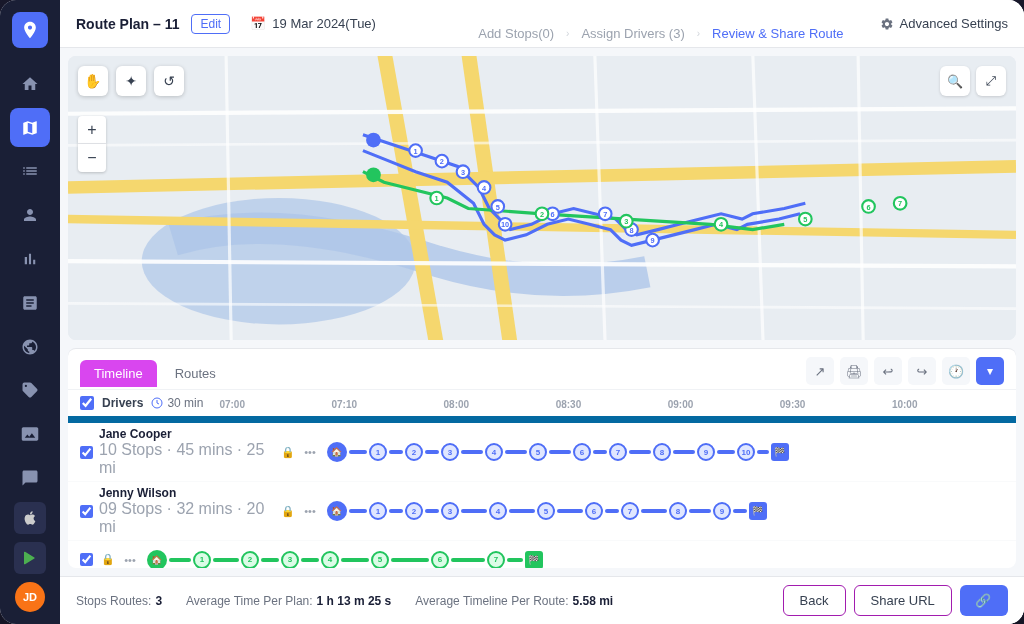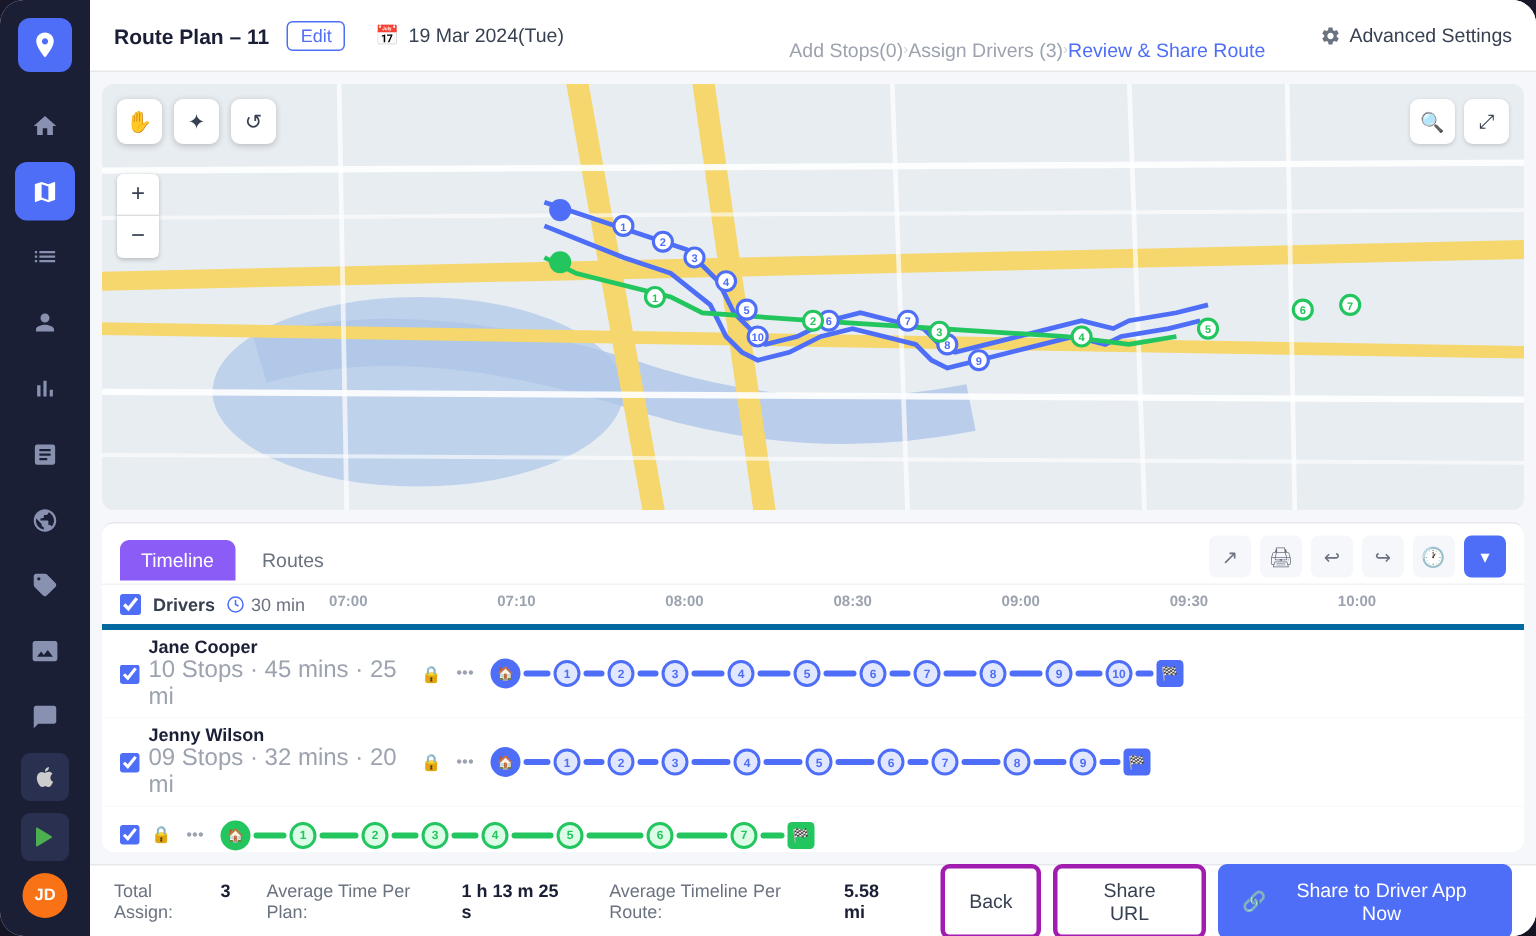--- a/index.html
+++ b/index.html
@@ -107,21 +107,21 @@
       align-items: center;
       gap: 6px;
       font-size: 13px;
       color: #374151;
       margin-left: 8px;
     }
     .topbar-breadcrumb {
       margin-left: auto;
       display: flex;
       align-items: center;
-      gap: 0;
+      gap: 12px;
       font-size: 13px;
       margin-top: 20px;
     }
     .breadcrumb-item { color: #9ca3af; cursor: pointer; }
     .breadcrumb-item.current { color: #4f6ef7; font-weight: 500; }
     .breadcrumb-sep { color: #d1d5db; font-size: 10px; }
     .topbar-settings {
       display: flex;
       align-items: center;
       gap: 6px;
@@ -235,21 +235,21 @@
     .panel-tab {
       padding: 6px 14px;
       font-size: 13px;
       border-radius: 6px 6px 0 0;
       cursor: pointer;
       color: #6b7280;
       border: none;
       background: none;
     }
     .panel-tab.active {
-      background: #8b5cf6;
+      background: #d946ef;
       color: white;
     }
     .panel-actions {
       margin-left: auto;
       display: flex;
       gap: 6px;
       padding-bottom: 4px;
     }
     .panel-action-btn {
       width: 28px;
@@ -278,23 +278,23 @@
       font-size: 12px;
     }
     
     .timeline-container {
       flex: 1;
       overflow: hidden;
       padding: 0 0 4px 0;
     }
     .timeline-header-row {
       display: flex;
-      align-items: flex-start;
+      align-items: flex-end;
       padding: 6px 12px;
-      border-bottom: 4px solid #0369a1;
+      border-bottom: 7px solid #0369a1;
       gap: 8px;
       font-size: 12px;
       font-weight: 600;
       color: #374151;
     }
     .drivers-check {
       width: 14px;
       height: 14px;
       accent-color: #4f6ef7;
     }
@@ -404,21 +404,21 @@
     }
     .footer-stat { display: flex; gap: 4px; }
     .footer-stat-label { color: #6b7280; }
     .footer-stat-value { font-weight: 600; color: #1a1f36; }
     .footer-actions { margin-left: auto; display: flex; gap: 8px; }
     .footer-btn {
       padding: 7px 16px;
       border-radius: 6px;
       font-size: 13px;
       cursor: pointer;
-      border: 3px solid #a21caf;
+      border: 1px solid #a21caf;
       background: white;
       color: #374151;
       font-weight: 500;
     }
     .footer-btn-primary {
       padding: 7px 16px;
       border-radius: 6px;
       font-size: 13px;
       cursor: pointer;
       border: none;
@@ -757,34 +757,33 @@
             <div class="route-stop green">7</div>
             <div class="route-line green" style="width:16px;"></div>
             <div class="route-end-icon green">🏁</div>
           </div>
         </div>
       </div>
     </div>
 
     <div class="footer-bar">
       <div class="footer-stat">
-        <span class="footer-stat-label">Total Assign:</span>
+        <span class="footer-stat-label">Stops Routes:</span>
         <span class="footer-stat-value">3</span>
       </div>
       <div class="footer-stat">
         <span class="footer-stat-label">Average Time Per Plan:</span>
         <span class="footer-stat-value">1 h 13 m 25 s</span>
       </div>
       <div class="footer-stat">
         <span class="footer-stat-label">Average Timeline Per Route:</span>
         <span class="footer-stat-value">5.58 mi</span>
       </div>
       <div class="footer-actions">
         <button class="footer-btn">Back</button>
         <button class="footer-btn">Share URL</button>
         <button class="footer-btn-primary">
           <span>🔗</span>
-          <span>Share to Driver App Now</span>
         </button>
       </div>
     </div>
   </div>
 </div>
 
 </body></html>

